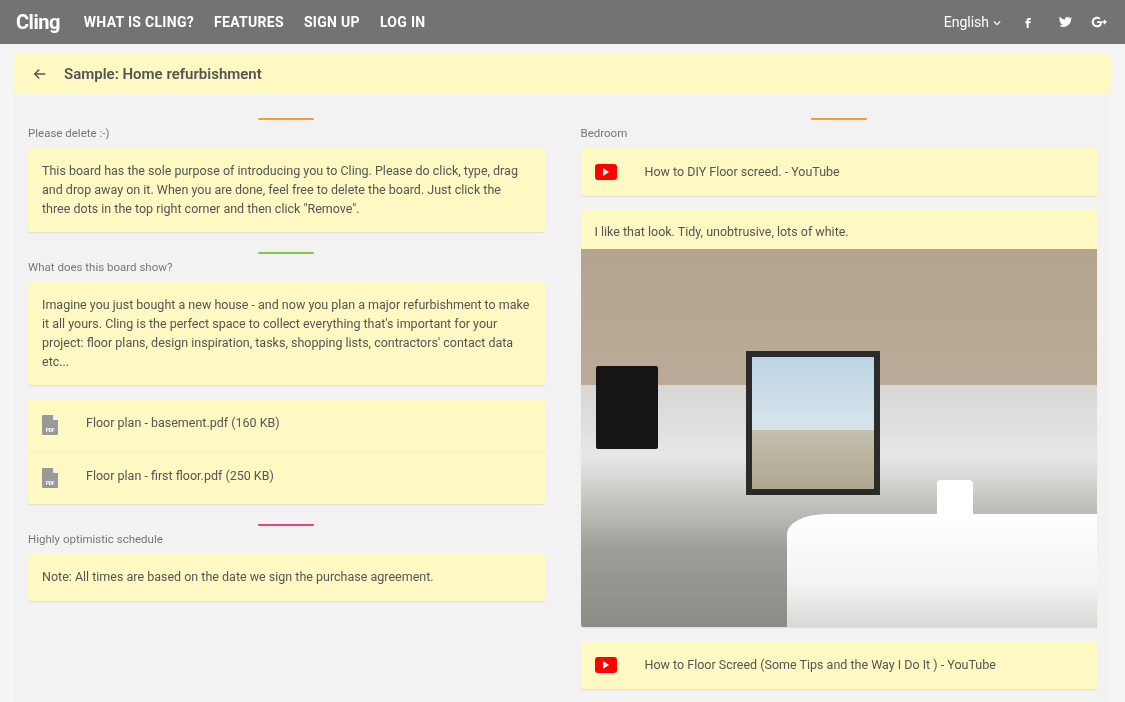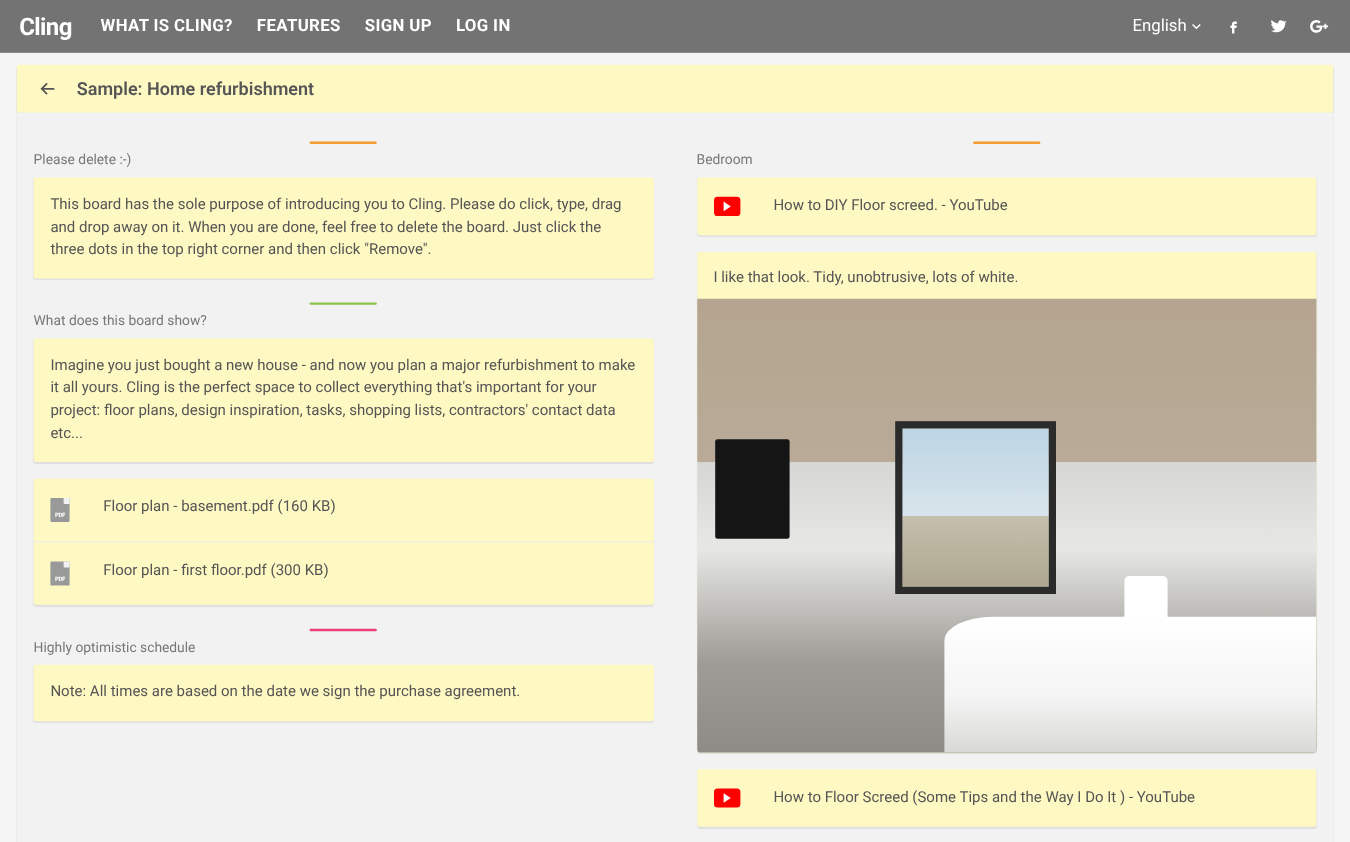--- a/index.html
+++ b/index.html
@@ -291,21 +291,21 @@
       </div>
       <div class="card text">Imagine you just bought a new house - and now you plan a major refurbishment to make it all yours. Cling is the perfect space to collect everything that's important for your project: floor plans, design inspiration, tasks, shopping lists, contractors' contact data etc...</div>
 
       <div class="card list">
         <div class="file-item">
           <span class="file-icon"></span>
           <span>Floor plan - basement.pdf (160 KB)</span>
         </div>
         <div class="file-item">
           <span class="file-icon"></span>
-          <span>Floor plan - first floor.pdf (300 KB)</span>
+          <span>Floor plan - first floor.pdf (250 KB)</span>
         </div>
       </div>
 
       <div class="schedule">
         <div class="section-header">
           <div class="bar bar-pink"></div>
           <span>Highly optimistic schedule</span>
         </div>
         <div class="card text">Note: All times are based on the date we sign the purchase agreement.</div>
 

